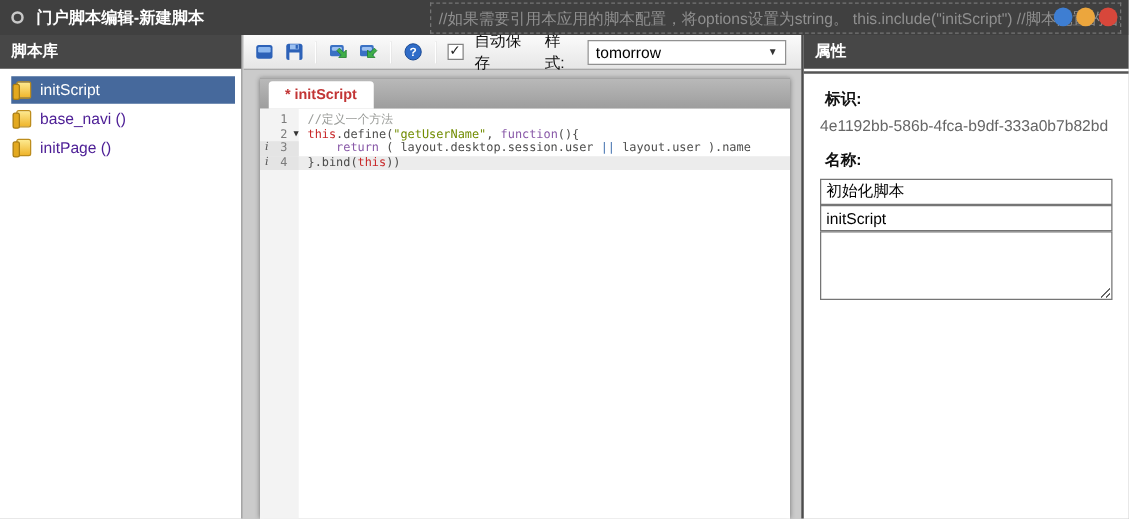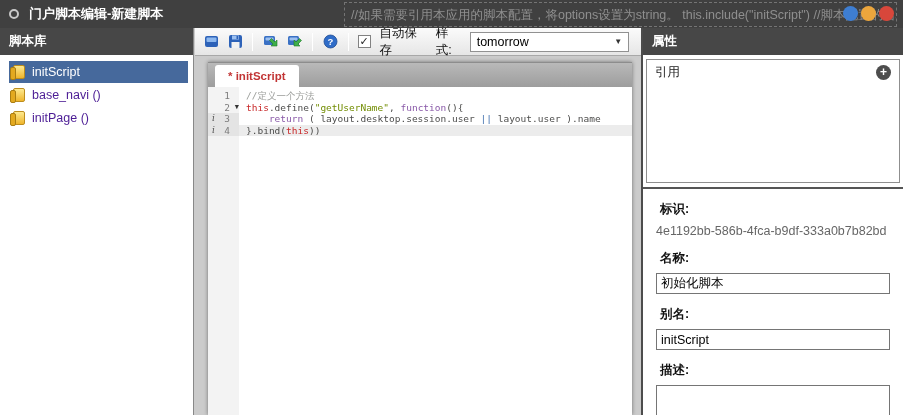--- a/index.html
+++ b/index.html
@@ -210,31 +210,23 @@
               </span>
               <span class="src"><span class="tok-plain">}.bind(</span><span class="tok-variable">this</span><span class="tok-plain">))</span></span>
             </div>
           </div>
       </div>
     </div>
   </div>
 
   <div id="rightpanel">
     <div class="panel-header">属性</div>
-    <div id="ref-box">
-      <div id="ref-header">
-        <span id="ref-label">引用</span>
-        <span id="ref-add">+</span>
-      </div>
-    </div>
     <div id="fields">
       <div class="field-label first">标识:</div>
       <div id="id-value">4e1192bb-586b-4fca-b9df-333a0b7b82bd</div>
       <div class="field-label">名称:</div>
       <input class="field-input" value="初始化脚本" style="">
-      <div class="field-label">别名:</div>
       <input class="field-input" value="initScript" style="">
-      <div class="field-label">描述:</div>
       <textarea id="desc-textarea" style=""></textarea>
     </div>
   </div>
 
 </div>
 
 </body></html>

